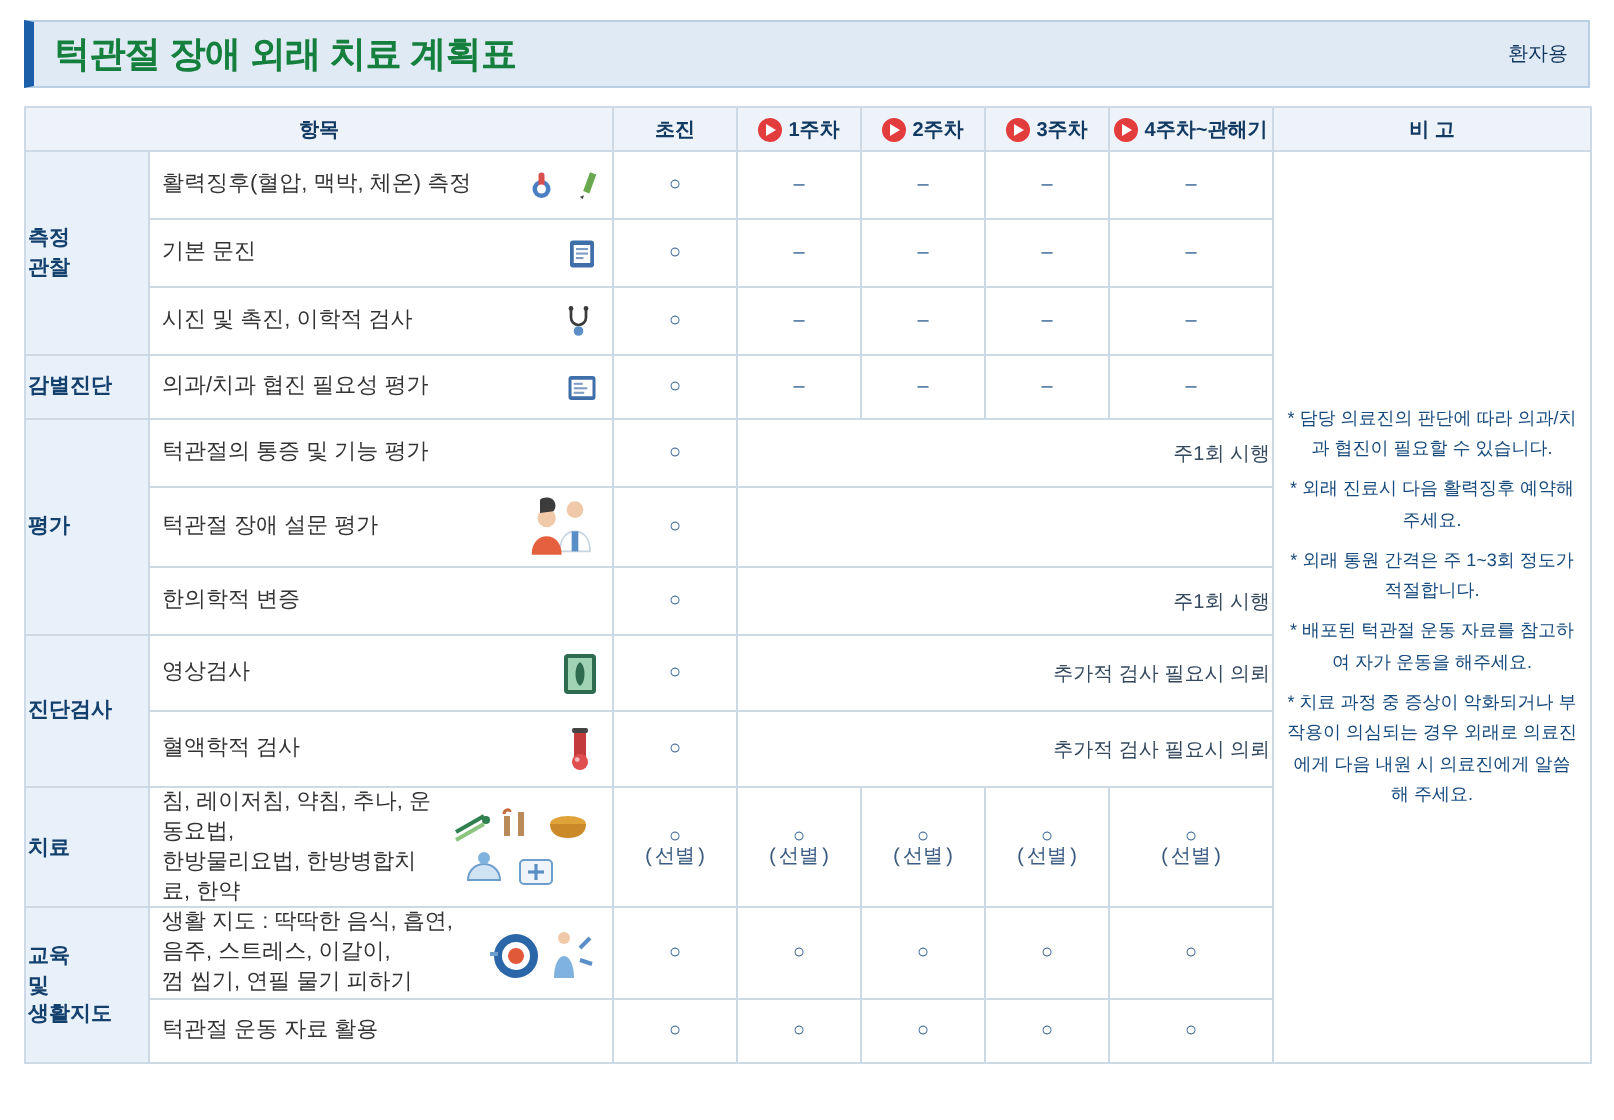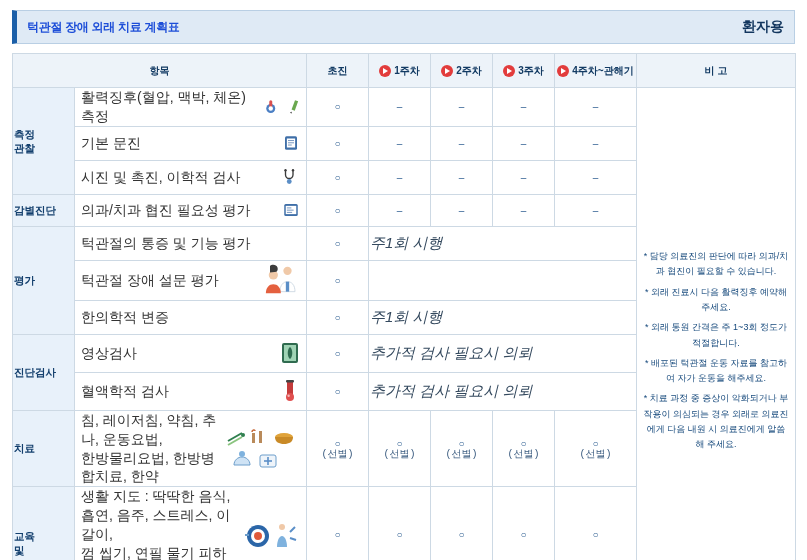--- a/index.html
+++ b/index.html
@@ -27,50 +27,50 @@
     background: #dfeaf5;
     border: 1px solid #b9cfe4;
     border-left: 5px solid #1b5fa8;
     height: 34px;
     display: flex;
     align-items: center;
     padding: 0 10px 0 10px;
     box-sizing: border-box;
   }
   .header-title {
-    font-size: 12px;
+    font-size: 18px;
     font-weight: bold;
-    color: #1d4ed8;
+    color: #15803d;
     letter-spacing: -0.3px;
   }
   .header-right {
     margin-left: auto;
-    font-size: 14px;
-    font-weight: bold;
+    font-size: 10px;
+    font-weight: normal;
     color: #12365e;
   }
 
   
   table.plan {
     margin-top: 9px;
     width: 783px;
     border-collapse: collapse;
     table-layout: fixed;
     font-size: 9.5px;
   }
   table.plan td, table.plan th {
     border: 1px solid #cdd9e4;
     box-sizing: border-box;
   }
   thead th {
     background: #edf3f9;
     color: #123a63;
     font-size: 10px;
     font-weight: bold;
-    height: 34px;
+    height: 22px;
     padding: 0;
   }
   thead th.week {
     position: relative;
   }
   .arrow {
     display: inline-block;
     width: 12px;
     height: 12px;
     border-radius: 50%;
@@ -94,21 +94,21 @@
     background: #e8f1fa;
     color: #14406e;
     font-weight: bold;
     font-size: 10.5px;
     text-align: left;
     line-height: 1.35;
   }
   td.item {
     padding: 0 6px;
     color: #333;
-    font-size: 14px;
+    font-size: 11px;
     line-height: 1.35;
     position: relative;
   }
   td.item .item-wrap {
     display: flex;
     align-items: center;
     justify-content: space-between;
     gap: 4px;
     min-height: 20px;
   }
@@ -125,24 +125,23 @@
     font-size: 10px;
   }
   td.mark .sub {
     display: block;
     font-size: 10px;
     color: #3b5c80;
     line-height: 1.1;
     font-family: Liberation Mono, monospace;
   }
   td.span-note {
-    text-align: left;
+    text-align: right;
     color: #34495e;
-    font-size: 15px;
-    font-style: italic;
+    font-size: 10px;
   }
   td.remark {
     vertical-align: middle;
     text-align: center;
     color: #16497c;
     font-size: 9px;
     line-height: 1.7;
     padding: 4px 6px;
   }
   td.remark .rline { display: block; margin: 5px 0; }

